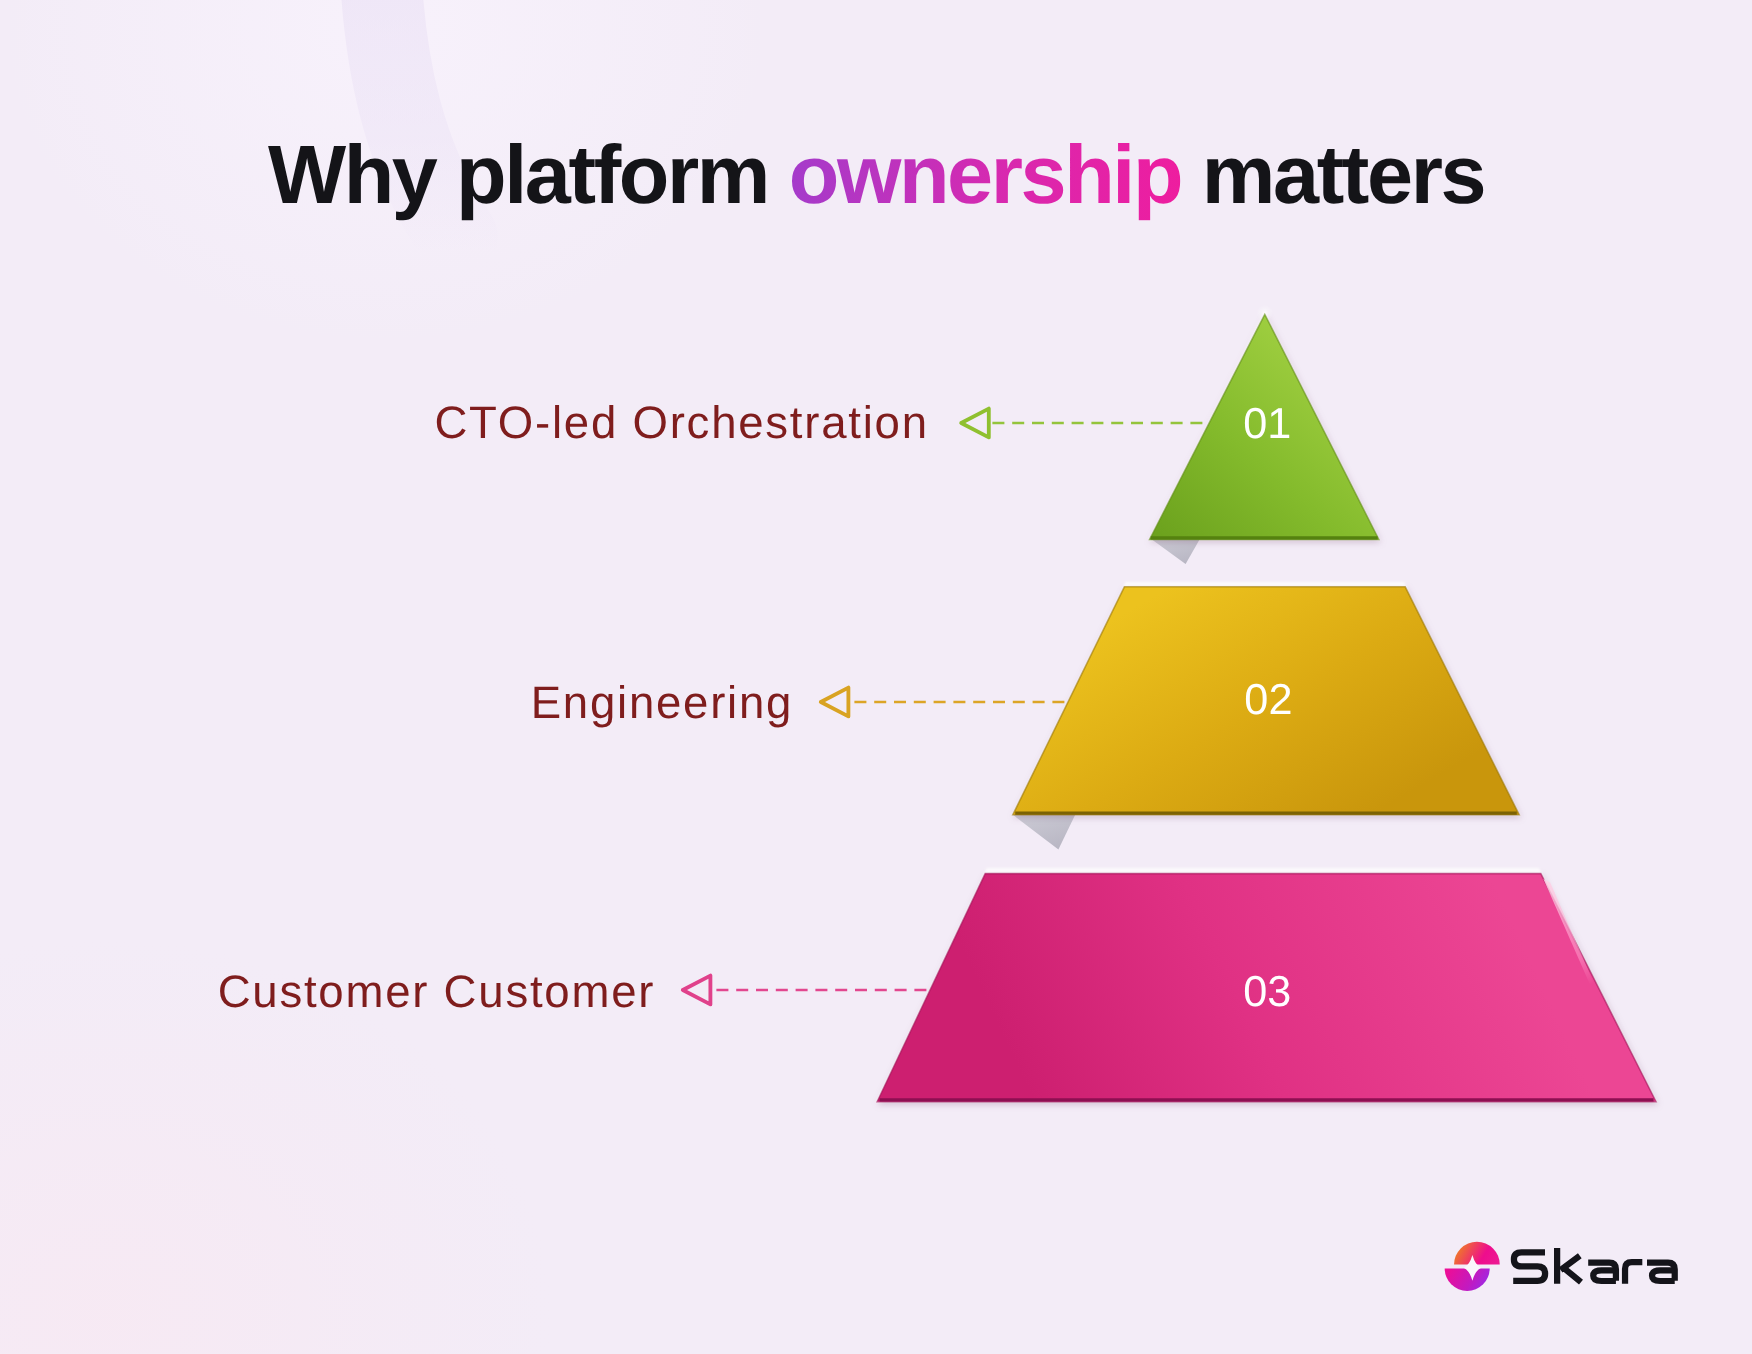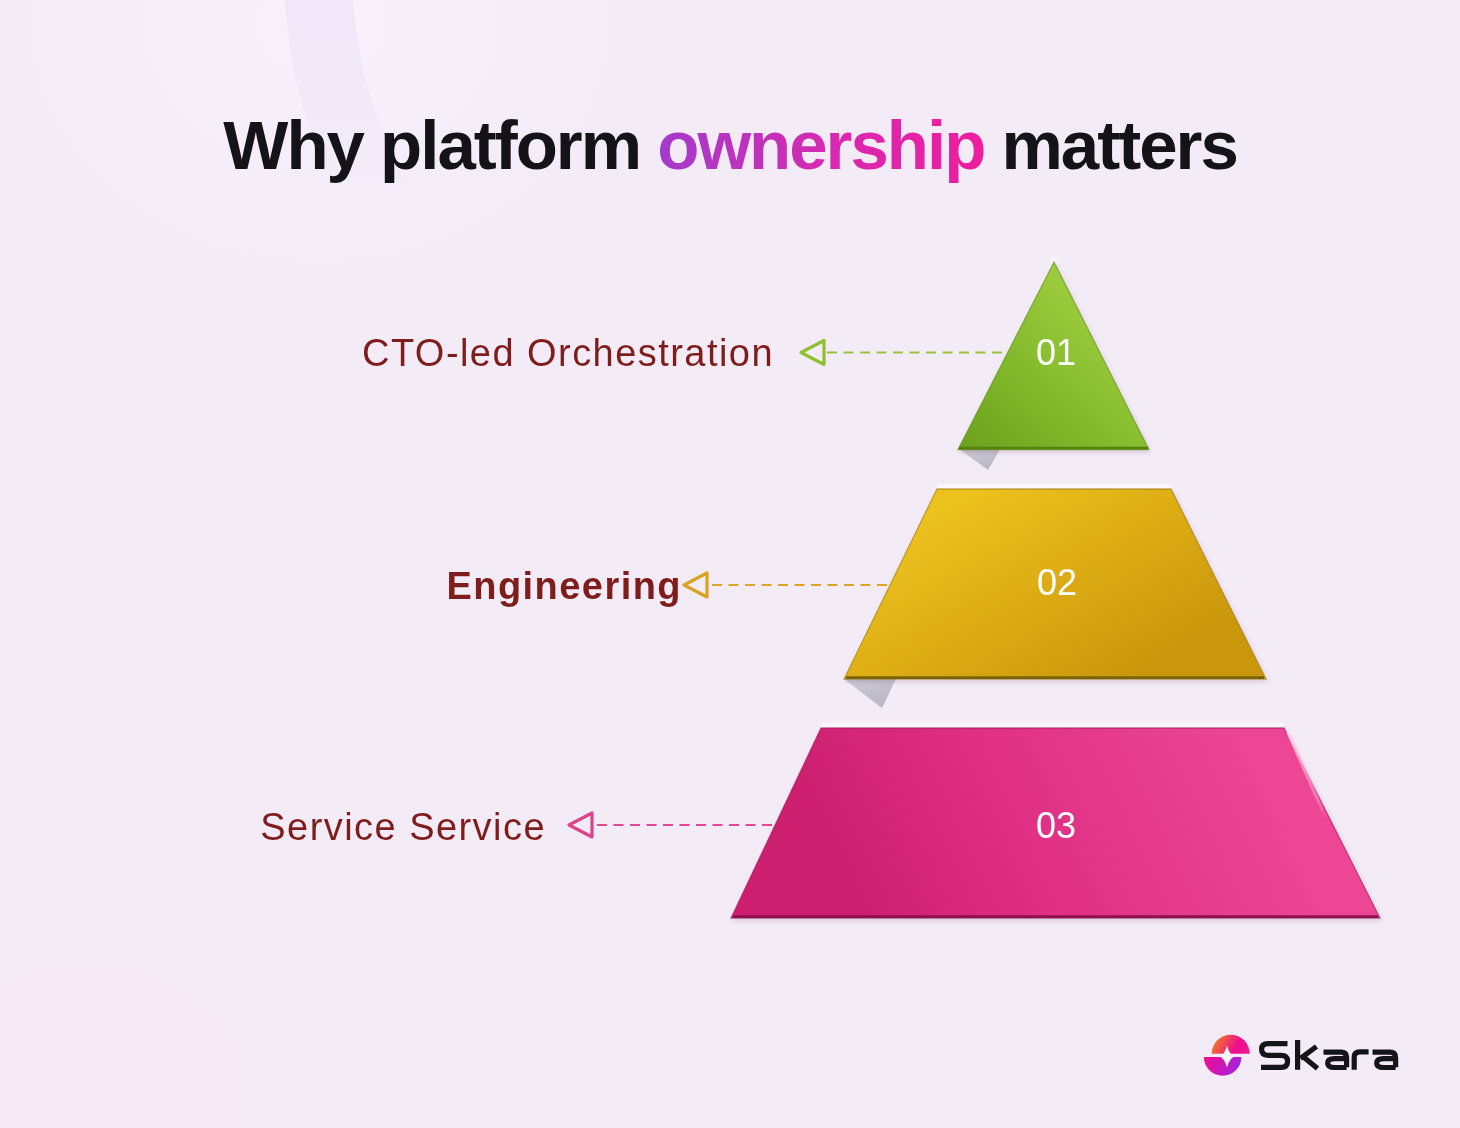--- a/index.html
+++ b/index.html
@@ -18,21 +18,21 @@
   }
   .title .grad{
     background:linear-gradient(90deg,#a43bcb 0%,#d829af 55%,#ee1d9f 100%);
     -webkit-background-clip:text;background-clip:text;color:transparent;
   }
   .lbl{
     position:absolute;height:44px;display:flex;align-items:center;justify-content:flex-end;
     font-size:38px;color:#7f1d1d;letter-spacing:1.45px;white-space:nowrap;
   }
   #lbl1{top:331px;right:686px;}
-  #lbl2{top:564px;right:778px;font-weight:bold;}
+  #lbl2{top:564px;right:799px;}
   #lbl3{top:805px;right:914px;}
 </style>
 </head>
 <body>
 <svg id="scene" width="1460" height="1128" viewBox="0 0 1460 1128" style="position:absolute;left:0;top:0;">
   <defs>
     <linearGradient id="g1" gradientUnits="userSpaceOnUse" x1="1120" y1="275" x2="965" y2="452">
       <stop offset="0" stop-color="#a7d446"></stop>
       <stop offset="0.55" stop-color="#84bb2c"></stop>
       <stop offset="1" stop-color="#6ba11d"></stop>
@@ -130,13 +130,13 @@
       <path d="M1354.2 1069.8 V1057.3 Q1354.2 1051.8 1359.8 1051.8 H1368.6"></path>
       <path d="M1372.5 1052.2 H1390 Q1395.6 1052.2 1395.6 1057.8 V1067.3"></path>
       <path d="M1395.6 1058.7 H1383.5 Q1376.7 1058.7 1376.7 1063.2 Q1376.7 1067.5 1383.5 1067.5 H1395.6"></path>
     </g>
   </g>
 </svg>
 
 <div class="title">Why platform <span class="grad">ownership</span> matters</div>
 <div class="lbl" id="lbl1">CTO-led Orchestration</div>
 <div class="lbl" id="lbl2">Engineering</div>
-<div class="lbl" id="lbl3">Service Service</div>
+<div class="lbl" id="lbl3">Customer Customer</div>
 
 </body></html>

